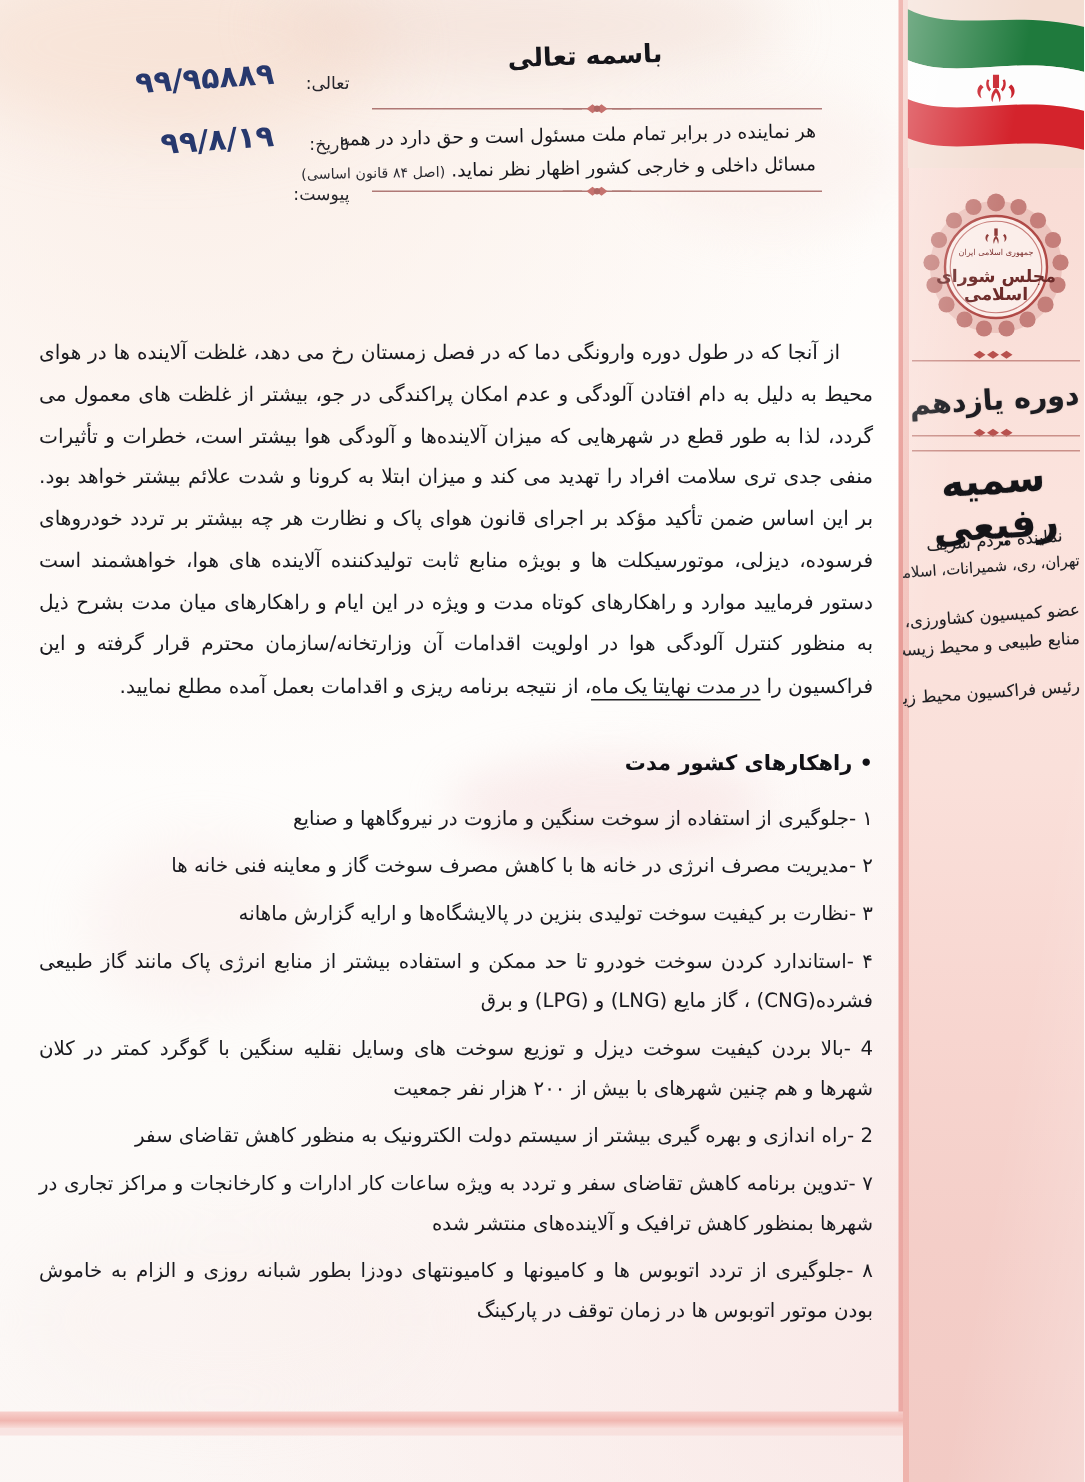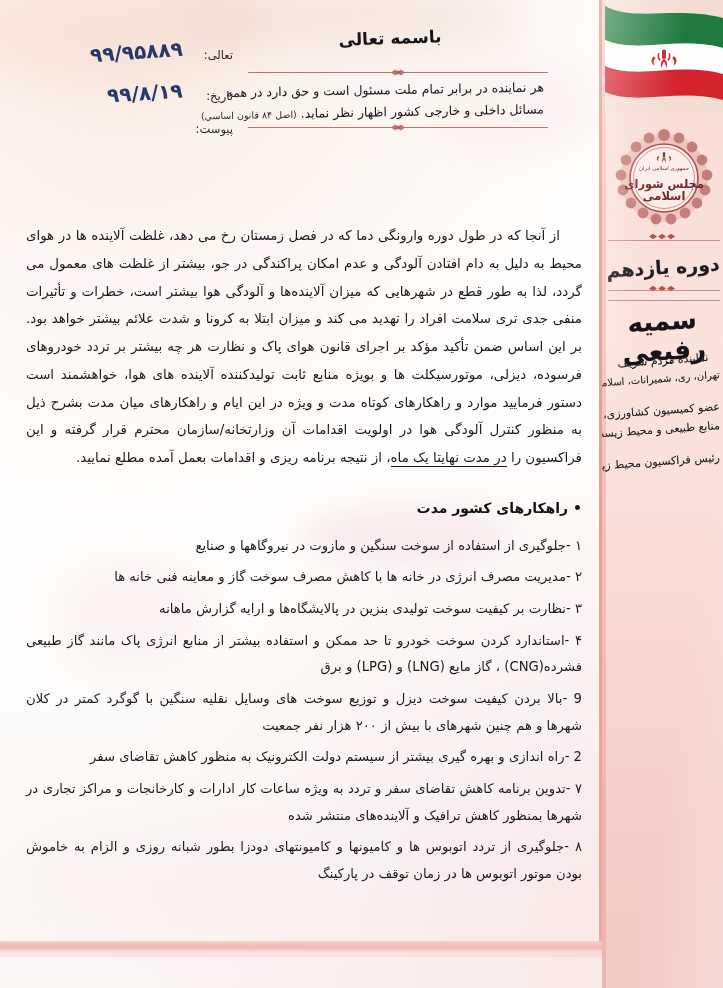--- a/index.html
+++ b/index.html
@@ -110,21 +110,21 @@
   .meta-row.attach .meta-lbl{font-size:11.5px;}
 
   
   .body{
     position:absolute;left:26px;top:222px;width:556px;
     direction:rtl;text-align:justify;
     font-size:13.4px;line-height:2.07;color:#1a1a1f;
   }
   .para{margin:0 0 4px 0;text-align:justify;text-justify:inter-word;}
   .para:first-child{text-indent:22px;}
-  .u{border-bottom:1px solid #1a1a1f;padding-bottom:1px;}
+  .u{border-bottom:1px solid #1a1a1f;padding-bottom:1px;font-family:Liberation Serif, serif;}
 
   .sec-head{
     margin:22px 0 10px 0;text-align:right;
     font-size:14px;font-weight:700;color:#111116;
   }
   .list{margin:0;padding:0;list-style:none;}
   .list li{
     margin:0 0 5px 0;text-align:justify;font-size:13.2px;line-height:2.02;
     color:#1a1a1f;
   }
@@ -187,21 +187,21 @@
   <div class="body">
     <p class="para"><span>از آنجا که در طول دوره وارونگی دما که در فصل زمستان رخ می دهد، غلظت آلاینده ها در هوای محیط به دلیل به دام افتادن آلودگی و عدم امکان پراکندگی در جو، بیشتر از غلظت های معمول می گردد، لذا به طور قطع در شهرهایی که میزان آلاینده‌ها و آلودگی هوا بیشتر است، خطرات و تأثیرات منفی جدی تری سلامت افراد را تهدید می کند و میزان ابتلا به کرونا و شدت علائم بیشتر خواهد بود. بر این اساس ضمن تأکید مؤکد بر اجرای قانون هوای پاک و نظارت هر چه بیشتر بر تردد خودروهای فرسوده، دیزلی، موتورسیکلت ها و بویژه منابع ثابت تولیدکننده آلاینده های هوا، خواهشمند است دستور فرمایید موارد و راهکارهای کوتاه مدت و ویژه در این ایام و راهکارهای میان مدت بشرح ذیل به منظور کنترل آلودگی هوا در اولویت اقدامات آن وزارتخانه/سازمان محترم قرار گرفته و این فراکسیون را </span><span class="u">در مدت نهایتا یک ماه</span><span>، از نتیجه برنامه ریزی و اقدامات بعمل آمده مطلع نمایید.</span></p>
 
     <div class="sec-head">• راهکارهای کشور مدت</div>
 
     <ul class="list">
       <li>۱ -جلوگیری از استفاده از سوخت سنگین و مازوت در نیروگاهها و صنایع</li>
       <li>۲ -مدیریت مصرف انرژی در خانه ها با کاهش مصرف سوخت گاز و معاینه فنی خانه ها</li>
       <li>۳ -نظارت بر کیفیت سوخت تولیدی بنزین در پالایشگاه‌ها و ارایه گزارش ماهانه</li>
       <li>۴ -استاندارد کردن سوخت خودرو تا حد ممکن و استفاده بیشتر از منابع انرژی پاک مانند گاز طبیعی فشرده(CNG) ، گاز مایع (LNG) و (LPG) و برق</li>
-      <li>9 -بالا بردن کیفیت سوخت دیزل و توزیع سوخت های وسایل نقلیه سنگین با گوگرد کمتر در کلان شهرها و هم چنین شهرهای با بیش از ۲۰۰ هزار نفر جمعیت</li>
+      <li>4 -بالا بردن کیفیت سوخت دیزل و توزیع سوخت های وسایل نقلیه سنگین با گوگرد کمتر در کلان شهرها و هم چنین شهرهای با بیش از ۲۰۰ هزار نفر جمعیت</li>
       <li>2 -راه اندازی و بهره گیری بیشتر از سیستم دولت الکترونیک به منظور کاهش تقاضای سفر</li>
       <li>۷ -تدوین برنامه کاهش تقاضای سفر و تردد به ویژه ساعات کار ادارات و کارخانجات و مراکز تجاری در شهرها بمنظور کاهش ترافیک و آلاینده‌های منتشر شده</li>
       <li>۸ -جلوگیری از تردد اتوبوس ها و کامیونها و کامیونتهای دودزا بطور شبانه روزی و الزام به خاموش بودن موتور اتوبوس ها در زمان توقف در پارکینگ</li>
     </ul>
   </div>
 
   <div class="frame-right"></div>
   <div class="frame-bottom"></div>
   <div class="frame-bottom2"></div>
 

